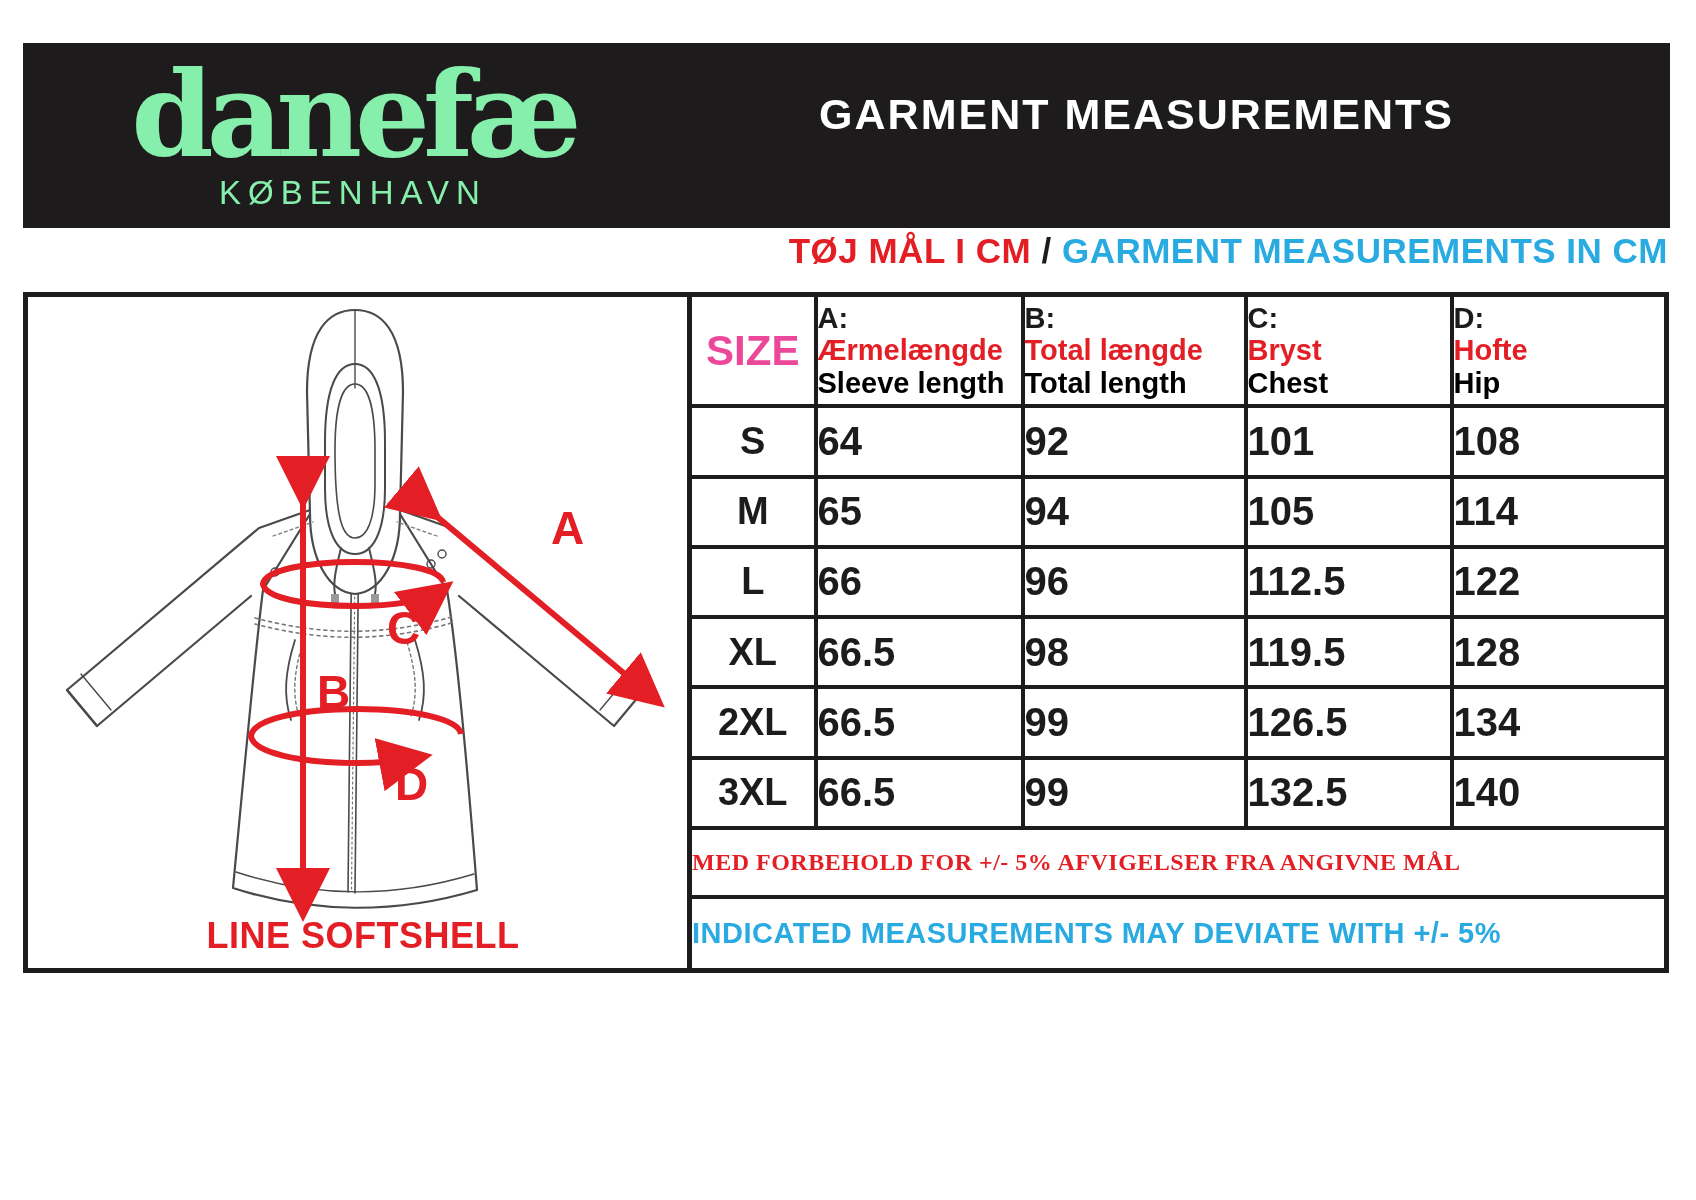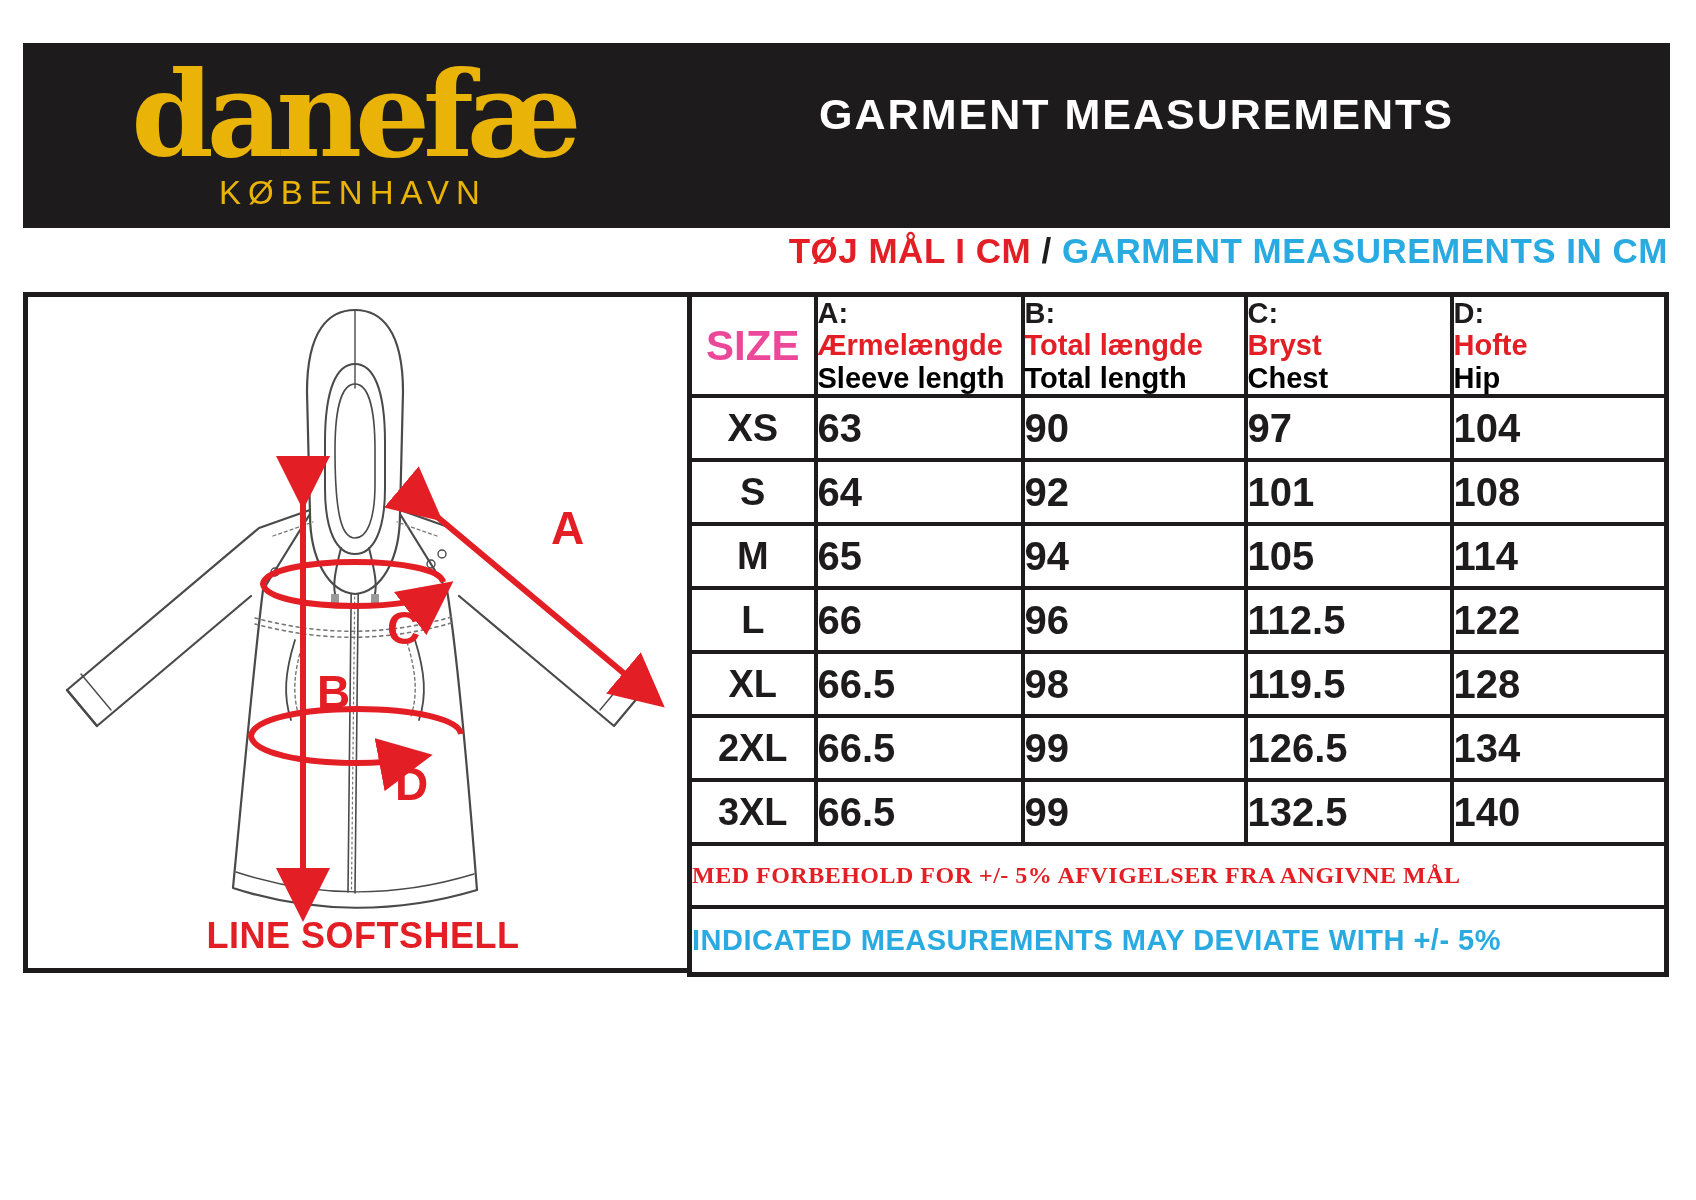--- a/index.html
+++ b/index.html
@@ -1,20 +1,20 @@
 <!DOCTYPE html>
 <html><head>
 <meta charset="utf-8">
 <style>
   html,body{margin:0;padding:0;background:#fff;}
   body{width:1696px;height:1200px;position:relative;font-family:"Liberation Sans",sans-serif;overflow:hidden;}
 
   
   .banner{position:absolute;left:23px;top:43px;width:1647px;height:185px;background:#1d1b1b;}
-  .logo-wrap{position:absolute;left:85px;top:0;width:490px;height:185px;display:flex;flex-direction:column;align-items:center;justify-content:center;color:#eab308;}
+  .logo-wrap{position:absolute;left:85px;top:0;width:490px;height:185px;display:flex;flex-direction:column;align-items:center;justify-content:center;color:#86efac;}
   .logo-main{font-family:"DejaVu Serif",serif;font-weight:900;font-size:118px;line-height:0.92;letter-spacing:-7px;margin-top:2px;}
   .logo-city{font-family:"Liberation Sans",sans-serif;font-weight:400;font-size:33px;letter-spacing:7px;margin-top:4px;}
   .banner-title{position:absolute;left:600px;right:20px;top:0;height:142px;display:flex;align-items:center;justify-content:center;color:#fff;font-weight:900;font-size:43px;letter-spacing:2px;white-space:nowrap;}
 
   
   .subtitle{position:absolute;top:231px;right:28px;font-size:35px;font-weight:900;white-space:nowrap;letter-spacing:0.5px;}
   .sub-da{color:#e31e24;}
   .sub-sep{color:#1d1b1b;}
   .sub-en{color:#29abe2;}
 
@@ -150,27 +150,20 @@
       <div class="da">Bryst</div>
       <div class="en">Chest</div>
     </th>
     <th class="ch">
       <div class="letter">D:</div>
       <div class="da">Hofte</div>
       <div class="en">Hip</div>
     </th>
   </tr>
   <tr>
-    <td class="sz">XS</td>
-    <td class="val">63</td>
-    <td class="val">90</td>
-    <td class="val">97</td>
-    <td class="val">104</td>
-  </tr>
-  <tr>
     <td class="sz">S</td>
     <td class="val">64</td>
     <td class="val">92</td>
     <td class="val">101</td>
     <td class="val">108</td>
   </tr>
   <tr>
     <td class="sz">M</td>
     <td class="val">65</td>
     <td class="val">94</td>

